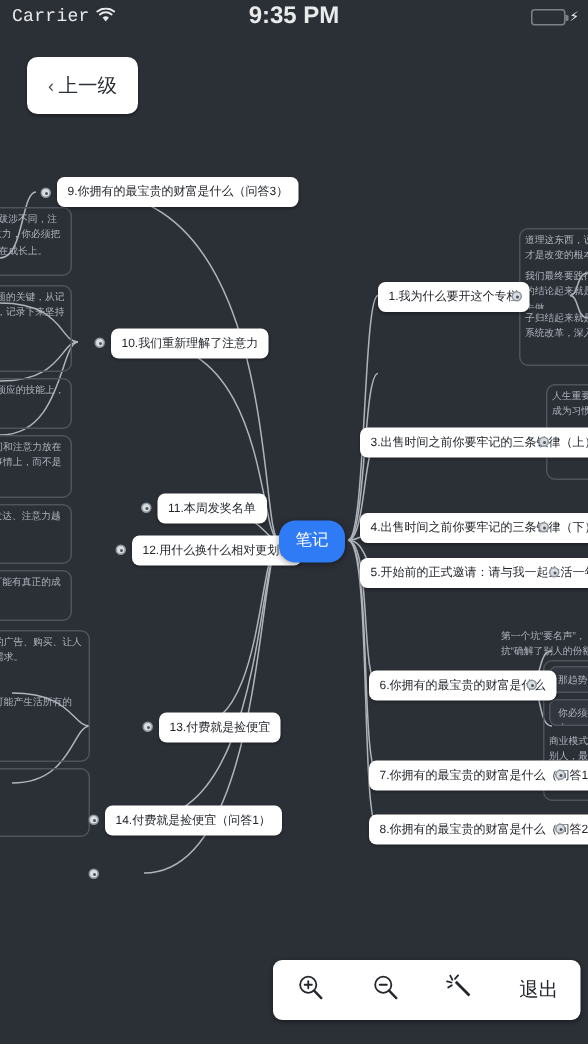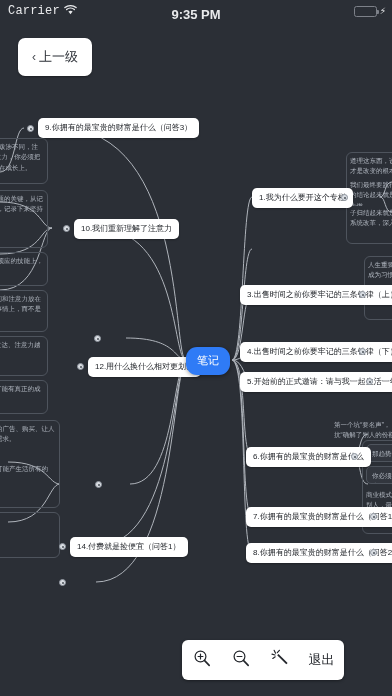--- a/index.html
+++ b/index.html
@@ -28,22 +28,22 @@
     z-index: 60;
   }
   .sb-left {
     position: absolute; left: 8px; top: 0; height: 22px;
     display: flex; align-items: center; gap: 4px;
   }
   .sb-carrier { font-size: 12px; letter-spacing: .2px; font-family: Liberation Mono, monospace; }
   .wifi-icon { display: block; }
   .sb-center {
     position: absolute; left: 0; top: 0; width: 392px; height: 22px;
-    display: flex; align-items: flex-end; justify-content: center;
-    font-size: 13px; font-weight: bold;
+    display: flex; align-items: center; justify-content: center;
+    font-size: 16px; font-weight: bold;
   }
   .sb-right {
     position: absolute; right: 6px; top: 0; height: 22px;
     display: flex; align-items: center; gap: 2px;
   }
   .batt {
     width: 23px; height: 11px;
     border: 1px solid #7d8189;
     border-radius: 2.5px;
     padding: 1px;
@@ -166,21 +166,21 @@
     font-size: 6.5px;
     line-height: 1.6;
     z-index: 10;
     overflow: hidden;
   }
 
   
   .toolbar {
     position: absolute;
     left: 182px; top: 618px;
-    width: 162px; height: 40px;
+    width: 205px; height: 40px;
     background: #ffffff;
     border-radius: 6px;
     display: flex;
     align-items: center;
     justify-content: space-around;
     z-index: 50;
     box-shadow: 0 1px 3px rgba(0,0,0,.4);
   }
   .tb-item {
     display: flex;
@@ -302,27 +302,33 @@
   <div class="node" style="left:38px; top:96px;">
     <span>9.你拥有的最宝贵的财富是什么（问答3）</span>
   </div>
   <span class="dot" style="left:27px; top:103px;"></span>
 
   <div class="node" style="left:74px; top:197px;">
     <span>10.我们重新理解了注意力</span>
   </div>
   <span class="dot" style="left:63px; top:203px;"></span>
 
+  <div class="node" style="left:105px; top:307px;">
+    <span>11.本周发奖名单</span>
+  </div>
   <span class="dot" style="left:94px; top:313px;"></span>
 
   <div class="node" style="left:88px; top:335px;">
     <span>12.用什么换什么相对更划算</span>
   </div>
   <span class="dot" style="left:77px; top:341px;"></span>
 
+  <div class="node" style="left:106px; top:453px;">
+    <span>13.付费就是捡便宜</span>
+  </div>
   <span class="dot" style="left:95px; top:459px;"></span>
 
   <div class="node" style="left:70px; top:515px;">
     <span>14.付费就是捡便宜（问答1）</span>
   </div>
   <span class="dot" style="left:59px; top:521px;"></span>
 
   <span class="dot" style="left:59px; top:557px;"></span>
 
   <div class="node" style="left:252px; top:166px;">

